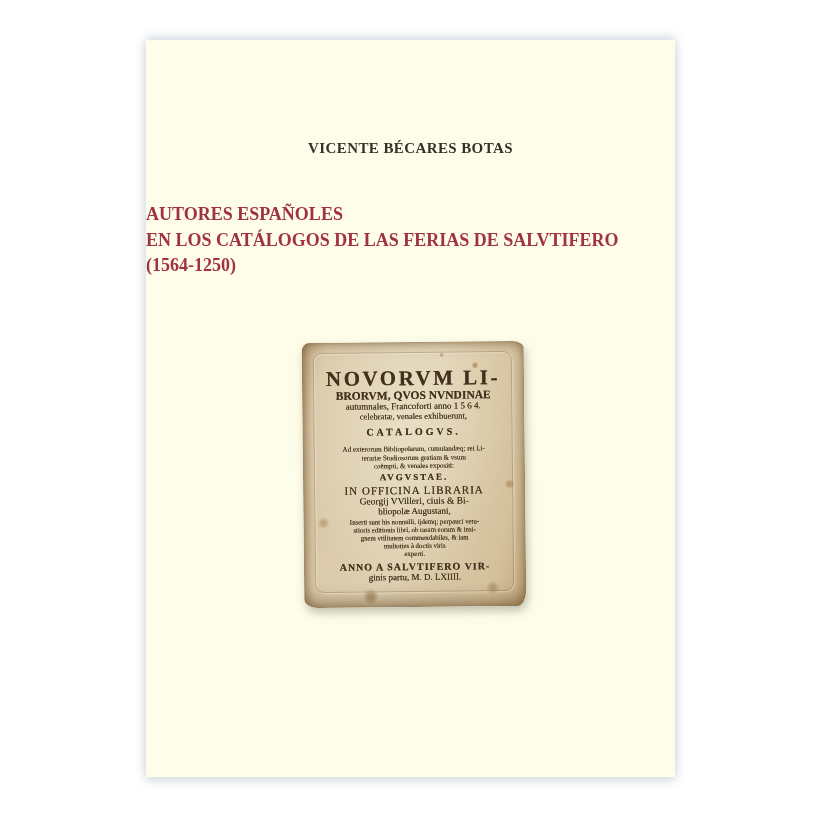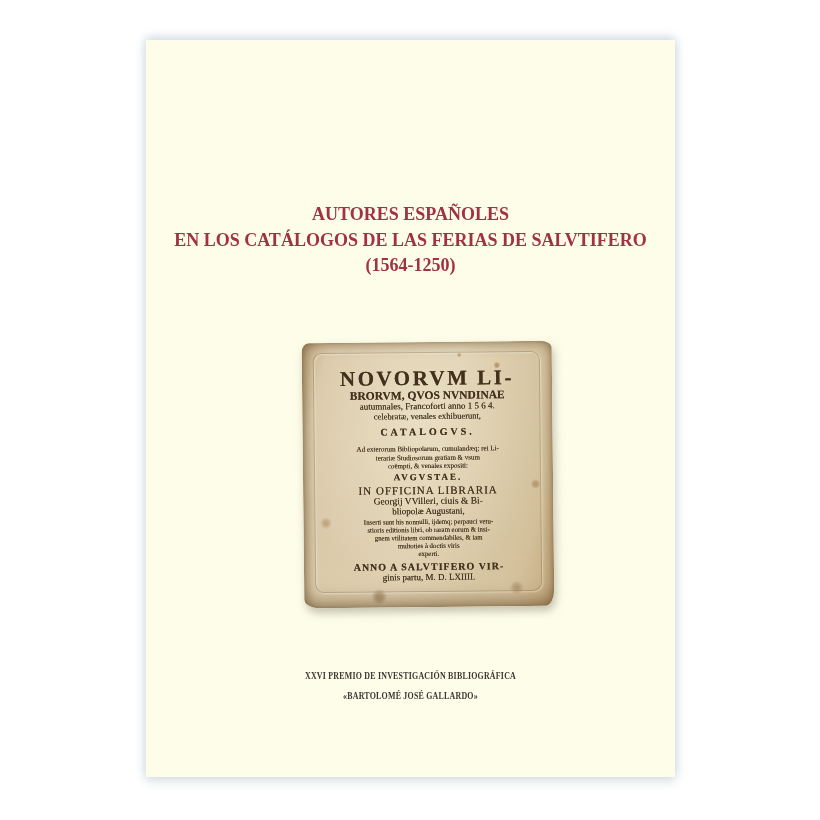--- a/index.html
+++ b/index.html
@@ -11,25 +11,25 @@
   .cover{
     position:absolute;left:146px;top:40px;width:529px;height:737px;
     background:#fefde9;
     box-shadow:0 -3px 9px rgba(205,215,225,.85), 0 4px 10px rgba(208,215,222,.8);
   }
   .author{
     position:absolute;left:0;right:0;top:100px;text-align:center;
     font-size:15px;font-weight:bold;letter-spacing:.4px;color:#35302a;
   }
   .title{
-    position:absolute;left:0;right:0;top:162px;text-align:center;
+    position:absolute;left:0;right:0;top:162px;text-align:left;
     font-size:18px;line-height:25.5px;font-weight:bold;color:#a03241;
   }
   
-  .photo{position:absolute;left:157px;top:302px;width:250px;height:265px;}
+  .photo{position:absolute;left:157px;top:302px;width:222px;height:265px;}
   .page{
     position:absolute;inset:0;
     transform:rotate(-.6deg);
     border-radius:7px 12px 9px 14px / 9px 7px 16px 9px;
     background:
       radial-gradient(ellipse at 45% 30%, rgba(255,252,235,.35), transparent 65%),
       linear-gradient(105deg,#c3aa82 0%,#d9c8a7 9%,#decfb0 50%,#d4c19c 86%,#c2a87e 100%);
     box-shadow:
       inset 8px 0 10px -4px rgba(115,88,52,.45),
       inset -6px 0 10px -4px rgba(115,88,52,.38),
@@ -77,20 +77,21 @@
   .award div{transform:scaleX(.72);transform-origin:center;}
   .award1{font-size:11px;letter-spacing:.3px;margin-bottom:8px;}
   .award2{font-size:11px;letter-spacing:.3px;}
 </style>
 </head>
 <body>
 
 <div id="canvas">
   <div class="cover">
 
+    <div class="author">VICENTE BÉCARES BOTAS</div>
 
     <div class="title">
       <div>AUTORES ESPAÑOLES</div>
       <div>EN LOS CATÁLOGOS DE LAS FERIAS DE SALVTIFERO</div>
       <div>(1564-1250)</div>
     </div>
 
     <div class="photo">
       <div class="page">
         <div class="page-frame"></div>
@@ -121,19 +122,15 @@
           <div>gnem vtilitatem commendabiles, &amp; iam</div>
           <div>multoties à doctis viris</div>
           <div>experti.</div>
         </div>
 
         <div class="op op-an1">ANNO A SALVTIFERO VIR-</div>
         <div class="op op-an2">ginis partu, M. D. LXIIII.</div>
       </div>
     </div>
 
-    <div class="award">
-      <div class="award1">XXVI PREMIO DE INVESTIGACIÓN BIBLIOGRÁFICA</div>
-      <div class="award2">«BARTOLOMÉ JOSÉ GALLARDO»</div>
-    </div>
 
   </div>
 </div>
 
 </body></html>

